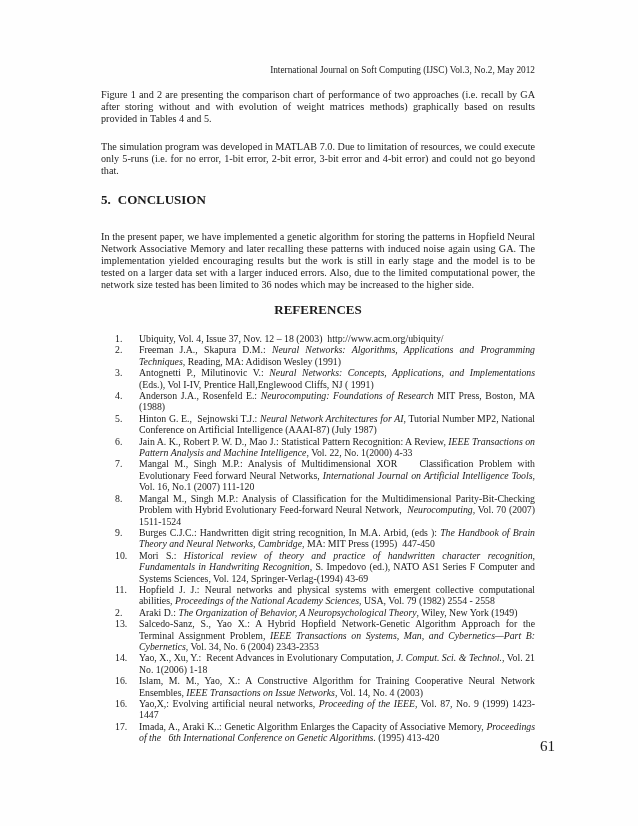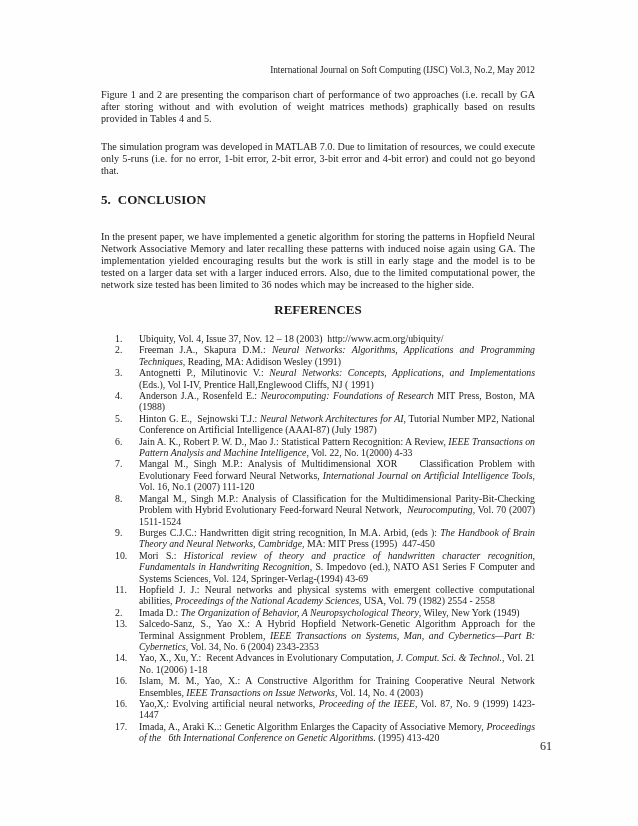--- a/index.html
+++ b/index.html
@@ -75,21 +75,21 @@
     top: 0;
     width: 22px;
   }
   .it {
     font-style: italic;
   }
   .page-number {
     position: absolute;
     left: 540px;
     top: 740px;
-    font-size: 12px;
+    font-size: 15px;
     line-height: 12px;
   }
 </style>
 </head>
 <body>
 
 <div class="page">
   <div class="content">
 
     <div class="journal-header">International Journal on Soft Computing (IJSC) Vol.3, No.2, May 2012</div>
@@ -111,21 +111,21 @@
         <div class="ref-item"><span class="ref-num">2.</span><span><span>Freeman J.A., Skapura D.M.: </span><span class="it">Neural Networks: Algorithms, Applications and Programming Techniques</span><span>, Reading, MA: Adidison Wesley (1991)</span></span></div>
         <div class="ref-item"><span class="ref-num">3.</span><span><span>Antognetti P., Milutinovic V.: </span><span class="it">Neural Networks: Concepts, Applications, and Implementations</span><span> (Eds.), Vol I-IV, Prentice Hall,Englewood Cliffs, NJ ( 1991)</span></span></div>
         <div class="ref-item"><span class="ref-num">4.</span><span><span>Anderson J.A., Rosenfeld E.: </span><span class="it">Neurocomputing: Foundations of Research</span><span> MIT Press, Boston, MA (1988)</span></span></div>
         <div class="ref-item"><span class="ref-num">5.</span><span><span>Hinton G. E.,&nbsp; Sejnowski T.J.: </span><span class="it">Neural Network Architectures for AI</span><span>, Tutorial Number MP2, National Conference on Artificial Intelligence (AAAI-87) (July 1987)</span></span></div>
         <div class="ref-item"><span class="ref-num">6.</span><span><span>Jain A. K., Robert P. W. D., Mao J.: Statistical Pattern Recognition: A Review, </span><span class="it">IEEE Transactions on Pattern Analysis and Machine Intelligence</span><span>, Vol. 22, No. 1(2000) 4-33</span></span></div>
         <div class="ref-item"><span class="ref-num">7.</span><span><span>Mangal M., Singh M.P.: Analysis of Multidimensional XOR&nbsp;&nbsp;&nbsp; Classification Problem with Evolutionary Feed forward Neural Networks, </span><span class="it">International Journal on Artificial Intelligence Tools</span><span>, Vol. 16, No.1 (2007) 111-120</span></span></div>
         <div class="ref-item"><span class="ref-num">8.</span><span><span>Mangal M., Singh M.P.: Analysis of Classification for the Multidimensional Parity-Bit-Checking Problem with Hybrid Evolutionary Feed-forward Neural Network,&nbsp; </span><span class="it">Neurocomputing</span><span>, Vol. 70 (2007) 1511-1524</span></span></div>
         <div class="ref-item"><span class="ref-num">9.</span><span><span>Burges C.J.C.: Handwritten digit string recognition, In M.A. Arbid, (eds ): </span><span class="it">The Handbook of Brain Theory and Neural Networks, Cambridge</span><span>, MA: MIT Press (1995)&nbsp; 447-450</span></span></div>
         <div class="ref-item"><span class="ref-num">10.</span><span><span>Mori S.: </span><span class="it">Historical review of theory and practice of handwritten character recognition, Fundamentals in Handwriting Recognition</span><span>, S. Impedovo (ed.), NATO AS1 Series F Computer and Systems Sciences, Vol. 124, Springer-Verlag-(1994) 43-69</span></span></div>
         <div class="ref-item"><span class="ref-num">11.</span><span><span>Hopfield J. J.: Neural networks and physical systems with emergent collective computational abilities, </span><span class="it">Proceedings of the National Academy Sciences</span><span>, USA, Vol. 79 (1982) 2554 - 2558</span></span></div>
-        <div class="ref-item"><span class="ref-num">2.</span><span><span>Imada D.: </span><span class="it">The Organization of Behavior, A Neuropsychological Theory</span><span>, Wiley, New York (1949)</span></span></div>
+        <div class="ref-item"><span class="ref-num">2.</span><span><span>Araki D.: </span><span class="it">The Organization of Behavior, A Neuropsychological Theory</span><span>, Wiley, New York (1949)</span></span></div>
         <div class="ref-item"><span class="ref-num">13.</span><span><span>Salcedo-Sanz, S., Yao X.: A Hybrid Hopfield Network-Genetic Algorithm Approach for the Terminal Assignment Problem, </span><span class="it">IEEE Transactions on Systems, Man, and Cybernetics—Part B: Cybernetics</span><span>, Vol. 34, No. 6 (2004) 2343-2353</span></span></div>
         <div class="ref-item"><span class="ref-num">14.</span><span><span>Yao, X., Xu, Y.:&nbsp; Recent Advances in Evolutionary Computation, </span><span class="it">J. Comput. Sci. &amp; Technol.</span><span>, Vol. 21 No. 1(2006) 1-18</span></span></div>
         <div class="ref-item"><span class="ref-num">16.</span><span><span>Islam, M. M., Yao, X.: A Constructive Algorithm for Training Cooperative Neural Network Ensembles, </span><span class="it">IEEE Transactions on Issue Networks</span><span>, Vol. 14, No. 4 (2003)</span></span></div>
         <div class="ref-item"><span class="ref-num">16.</span><span><span>Yao,X,: Evolving artificial neural networks, </span><span class="it">Proceeding of the IEEE</span><span>, Vol. 87, No. 9 (1999) 1423-1447</span></span></div>
         <div class="ref-item"><span class="ref-num">17.</span><span><span>Imada, A., Araki K..: Genetic Algorithm Enlarges the Capacity of Associative Memory, </span><span class="it">Proceedings of the&nbsp;&nbsp; 6th International Conference on Genetic Algorithms</span><span>. (1995) 413-420</span></span></div>
       </div>
 
   </div>
 
   <div class="page-number">61</div>

